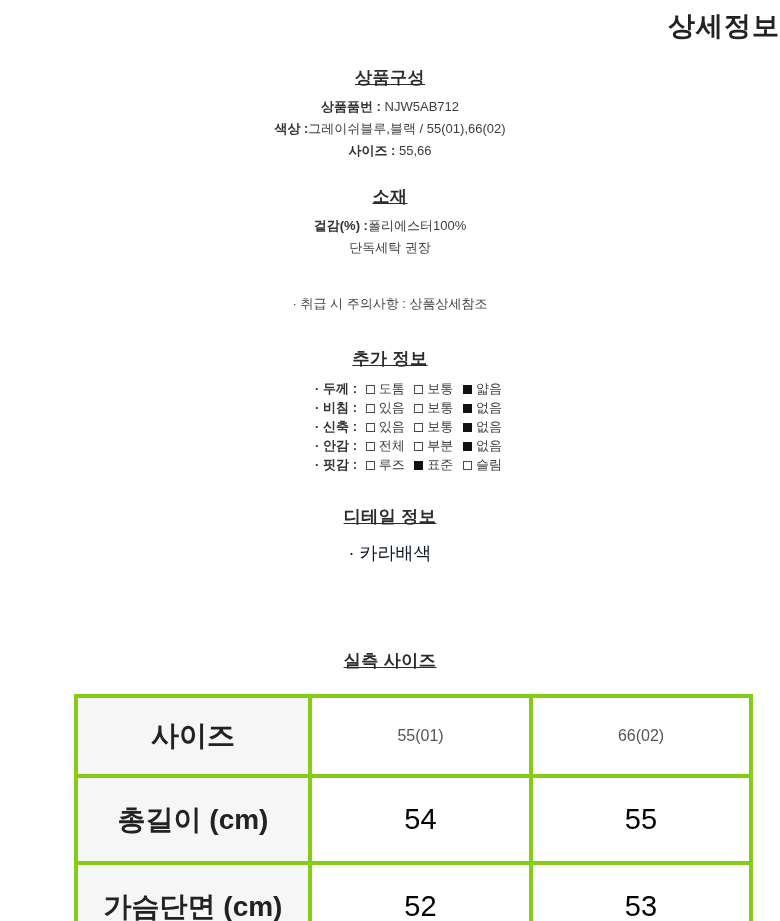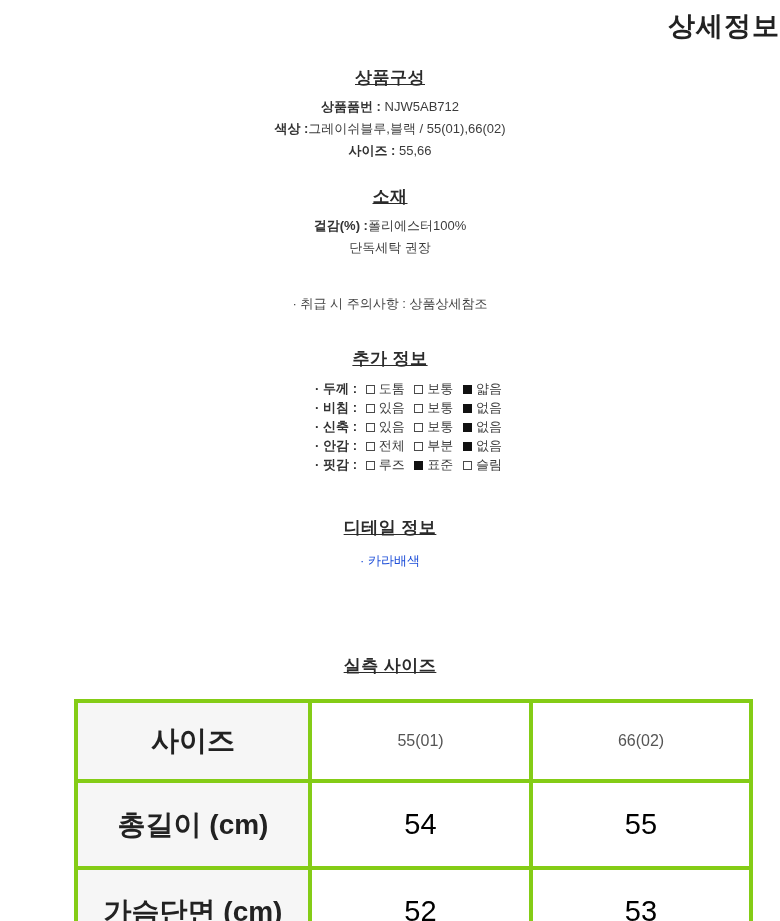--- a/index.html
+++ b/index.html
@@ -14,38 +14,38 @@
     padding-top:8px; font-size:27px; font-weight:700; color:#222;
     letter-spacing:1px;
     text-align:right;
   }
   .section-heading {
     font-size:17px; font-weight:700; color:#2b2b2b; letter-spacing:0.5px;text-decoration:underline;
   }
   .h-composition { margin-top:22px; }
   .h-material   { margin-top:23px; }
   .h-additional { margin-top:34px; }
-  .h-detail     { margin-top:42px; }
+  .h-detail     { margin-top:31px; }
   .h-size       { margin-top:84px; }
   .info-rows { margin-top:7px; }
   .info-row { font-size:13px; line-height:22px; color:#3c3c3c; }
   .info-row .lbl { font-weight:700; color:#333; }
   .care-note { margin-top:36px; font-size:13px; color:#444; }
   .chk-rows { margin-top:9px; }
   .chk-row { font-size:13px; line-height:19px; color:#3c3c3c;margin-left:40px; }
   .chk-label { font-weight:700; color:#333; margin-right:2px; }
   .chk-opt { margin:0 3px; white-space:nowrap; }
   .box {
     display:inline-block; width:9px; height:9px;
     border:1px solid #4a4a4a; background:#fff;
     margin-right:4px; vertical-align:-1px;
   }
   .box.filled { background:#111; border-color:#111; }
   .detail-items { margin-top:13px; }
-  .detail-item { font-size:13px; color:#1d4ed8; }
+  .detail-item { font-size:18px; color:#0f172a; }
   .size-table {
     margin:22px 0 0 74px; width:675px;
     border-collapse:collapse; table-layout:fixed;
     border:1px solid #ececec;
   }
   .size-table td, .size-table th {
     border:4px solid #84cc16; text-align:center; vertical-align:middle;
     font-weight:400; padding:0;
   }
   .size-table col.c1 { width:234px; }

